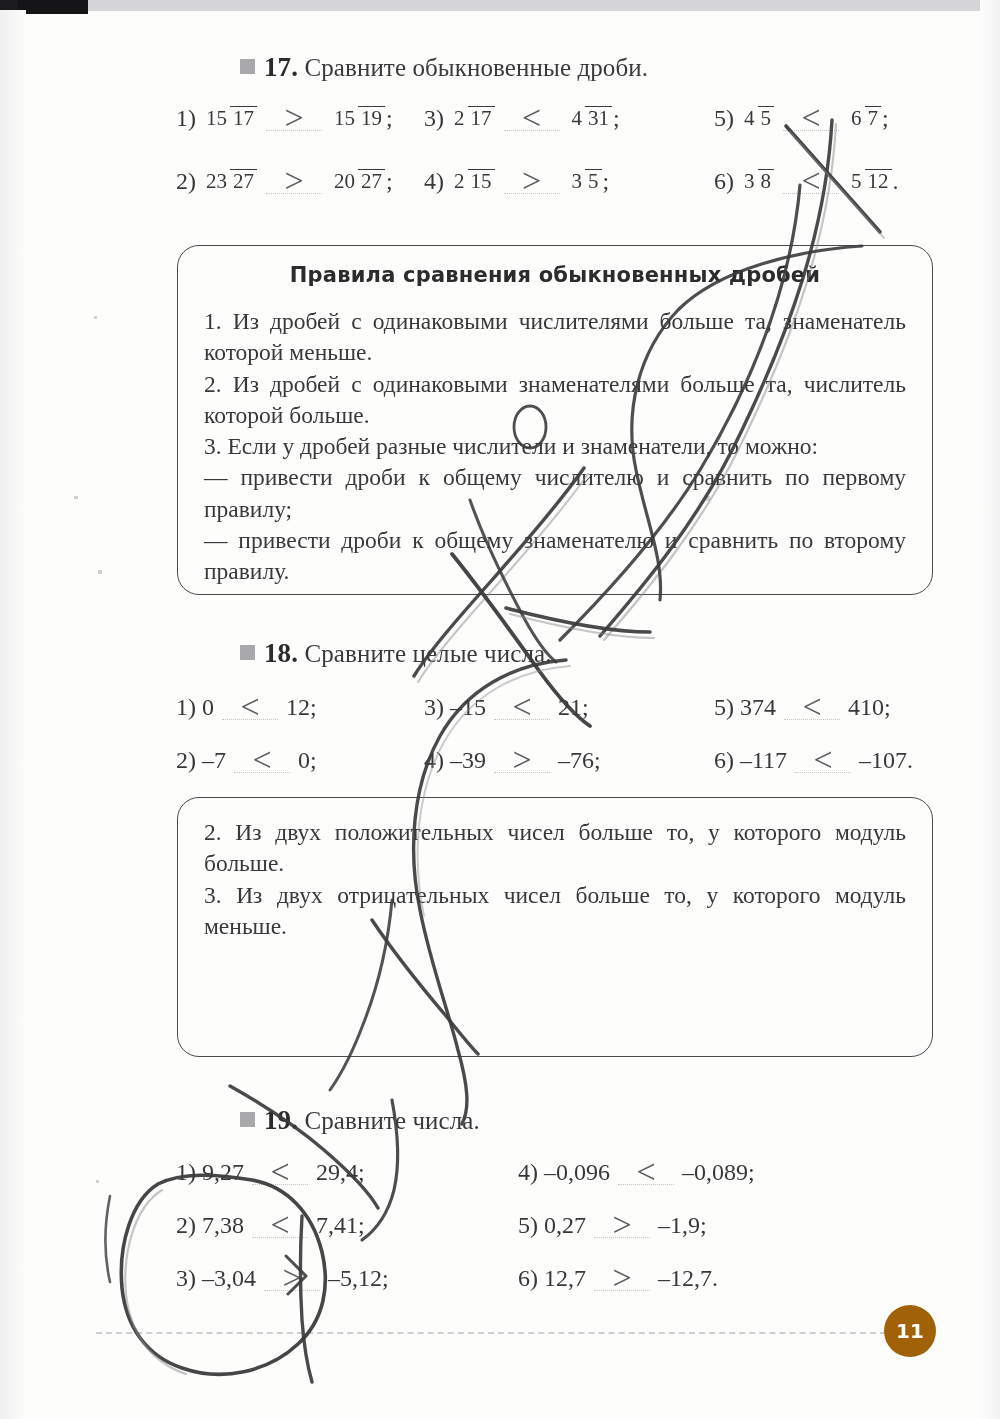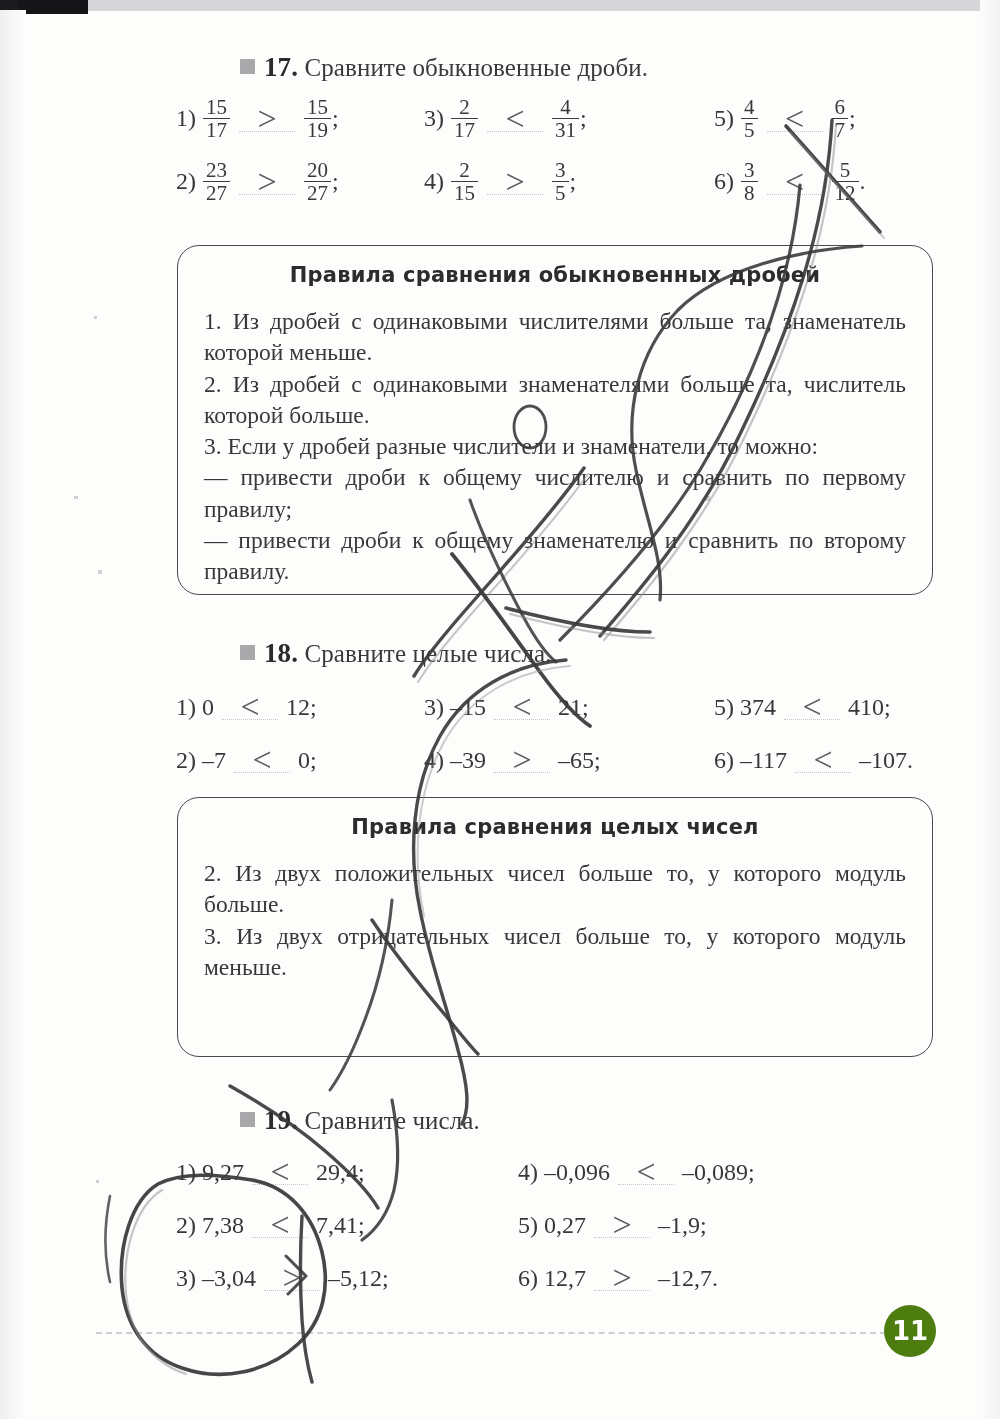--- a/index.html
+++ b/index.html
@@ -80,21 +80,20 @@
     white-space: nowrap;
     font-size: 24px;
     color: #38383a;
   }
   .item .lbl { margin-right: 6px; }
   .operand { font-size: 24px; }
 
   
   .frac {
     display: inline-flex;
-    flex-direction: column;
     align-items: center;
     vertical-align: middle;
     font-size: 21px;
     line-height: 1.06;
     margin: 0 1px;
   }
   .frac .num { padding: 0 3px; }
   .frac .den { padding: 0 3px; border-top: 1.6px solid #3a3a3c; }
 
   
@@ -146,25 +145,25 @@
 
   
   .footer-rule {
     position: absolute;
     border-bottom: 2px dashed #cfcfd1;
   }
   .page-badge {
     position: absolute;
     width: 52px; height: 52px;
     border-radius: 50%;
-    background: #4d7c0f;
+    background: #a16207;
     color: #ffffff;
     font-family: "DejaVu Sans", "Liberation Sans", sans-serif;
     font-weight: bold;
-    font-size: 26px;
+    font-size: 20px;
     display: flex;
     align-items: center;
     justify-content: center;
   }
 
   
   #scribbles {
     position: absolute;
     left: 0; top: 0;
     width: 1000px; height: 1419px;
@@ -347,21 +346,21 @@
     <span>;</span>
   </div>
 
   <div class="item" style="left:424px; top:738px;">
     <span class="lbl">4)</span>
     <span class="operand">–39</span>
     <span class="slot">
       <span class="guide"></span>
       <span class="hw">&gt;</span>
     </span>
-    <span class="operand">–65</span>
+    <span class="operand">–76</span>
     <span>;</span>
   </div>
 
   <div class="item" style="left:714px; top:685px;">
     <span class="lbl">5)</span>
     <span class="operand">374</span>
     <span class="slot">
       <span class="guide"></span>
       <span class="hw">&lt;</span>
     </span>
@@ -374,21 +373,20 @@
     <span class="operand">–117</span>
     <span class="slot">
       <span class="guide"></span>
       <span class="hw">&lt;</span>
     </span>
     <span class="operand">–107</span>
     <span>.</span>
   </div>
 
   <div class="rules-box" style="left:177px; top:797px; width:756px; height:260px;">
-    <div class="rules-title" style="margin-top:17px;">Правила сравнения целых чисел</div>
     <div class="rules-body" style="margin:19px 26px 0 26px;">
       <p>2. Из двух положительных чисел больше то, у которого модуль больше.</p>
       <p>3. Из двух отрицательных чисел больше то, у которого модуль меньше.</p>
     </div>
   </div>
 
   <div class="ex-head" style="left:240px; top:1105px;">
     <span class="ex-bullet"></span><span class="ex-num">19.</span>
     <span class="ex-title">Сравните числа.</span>
   </div>

